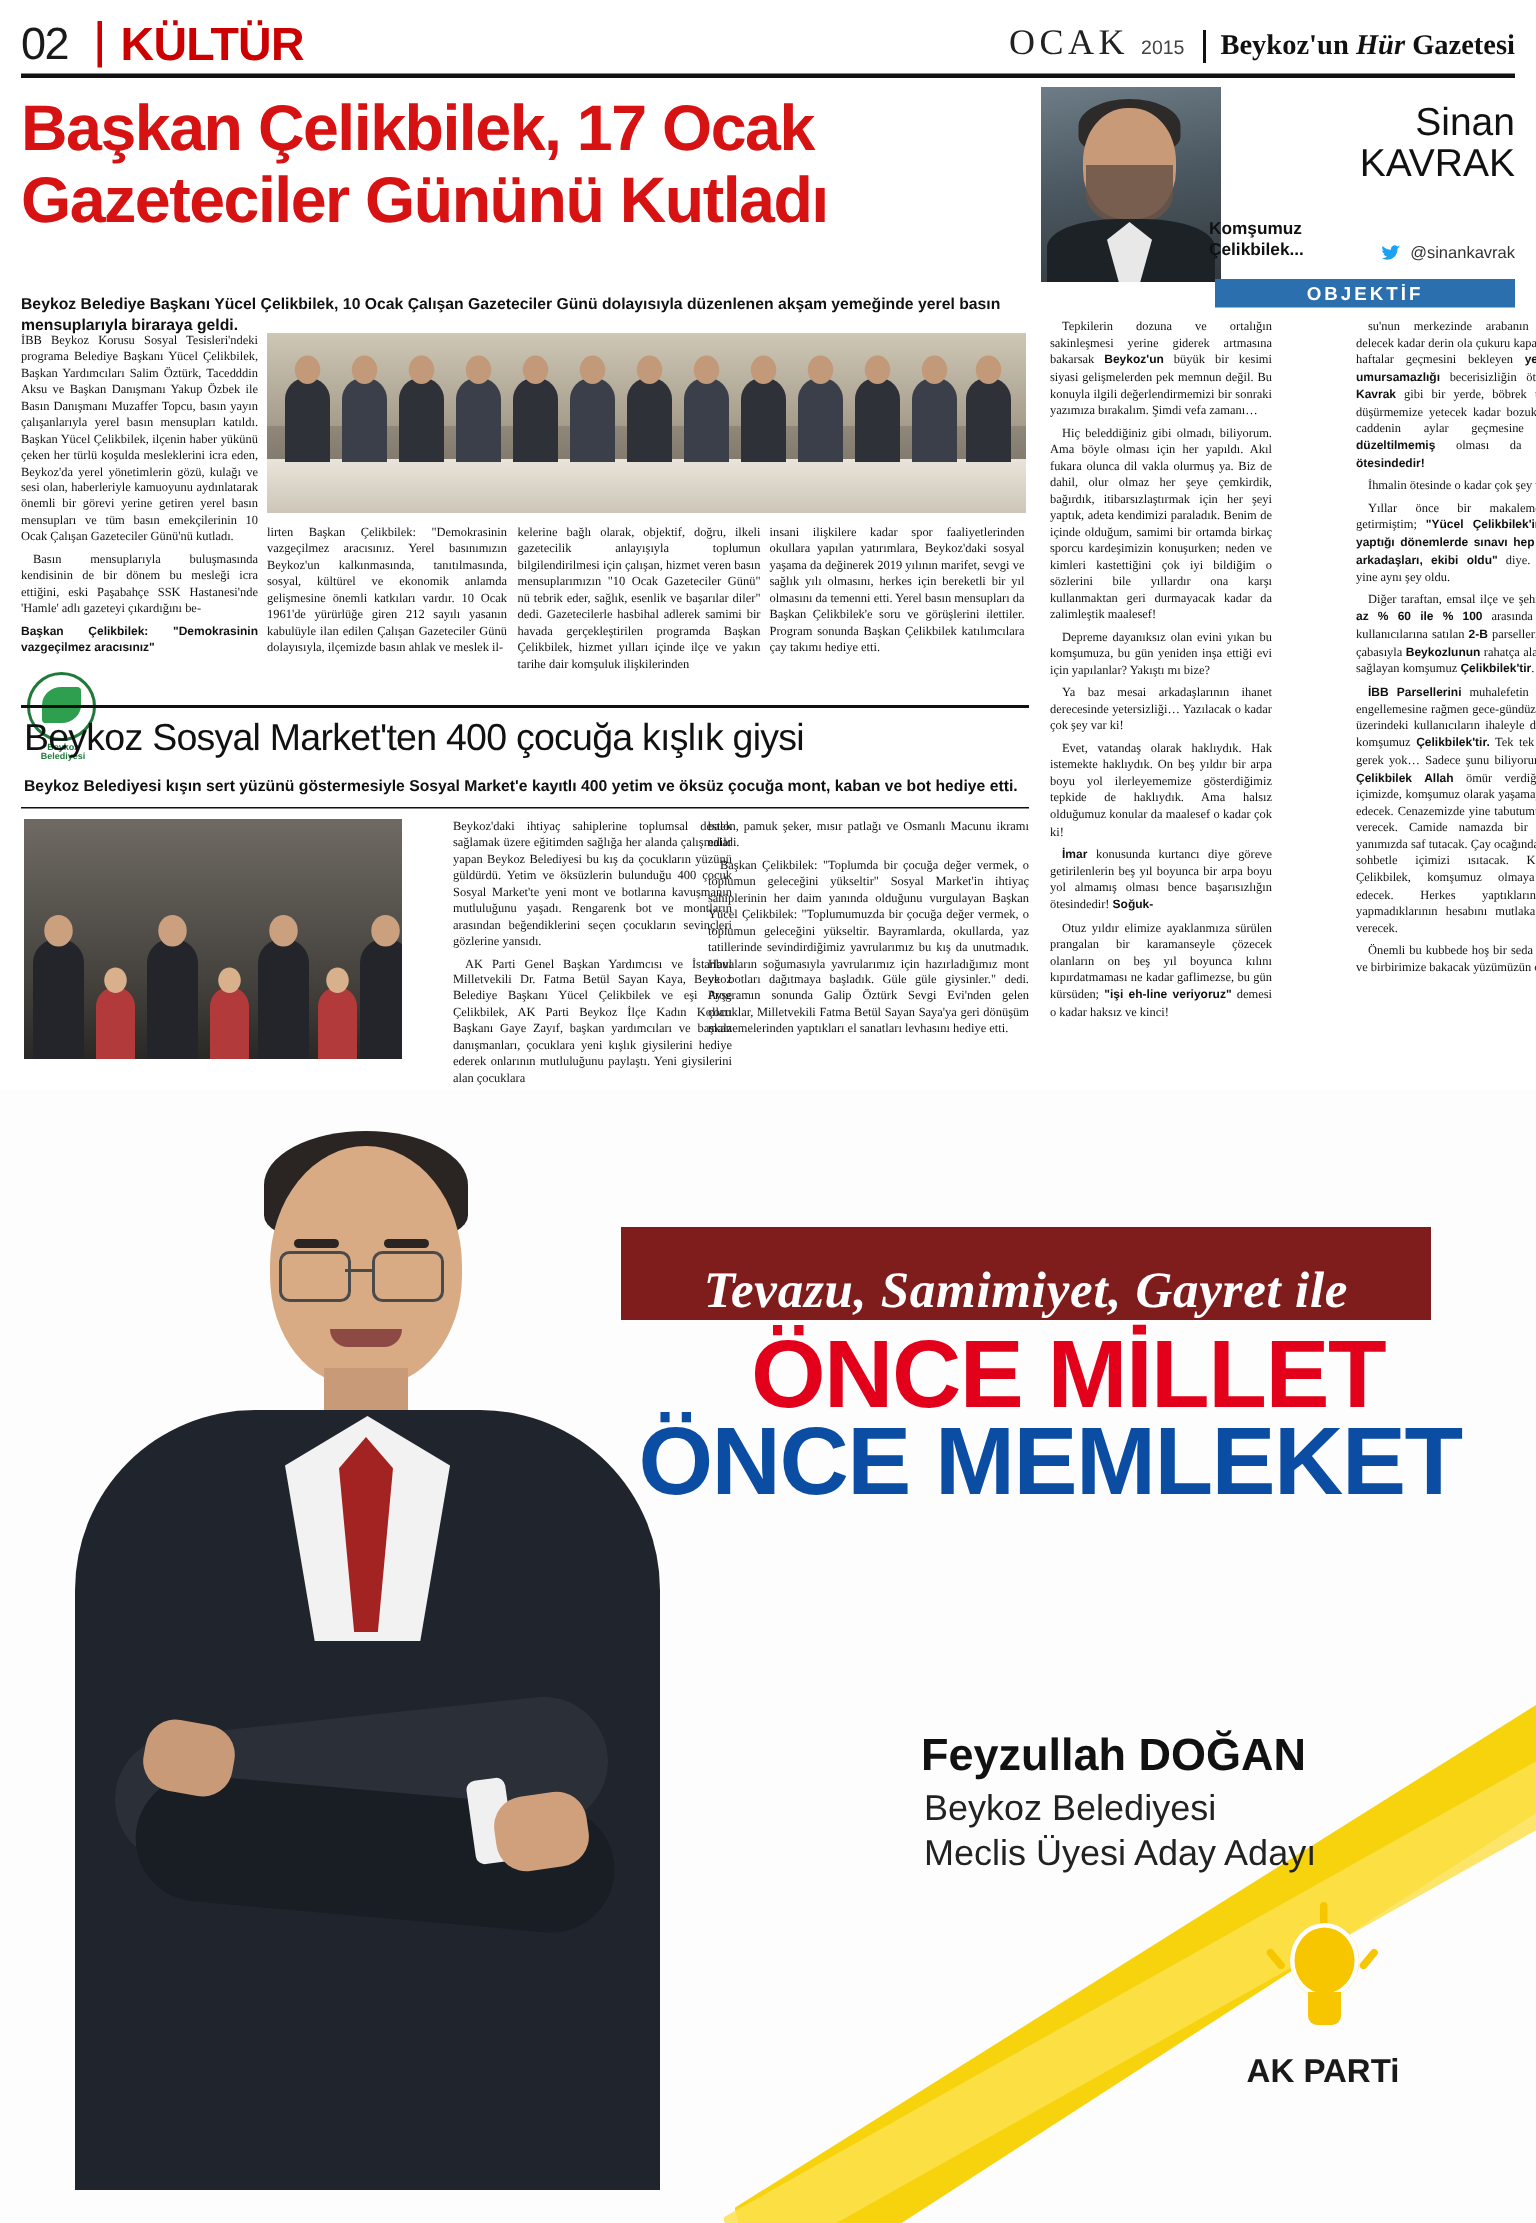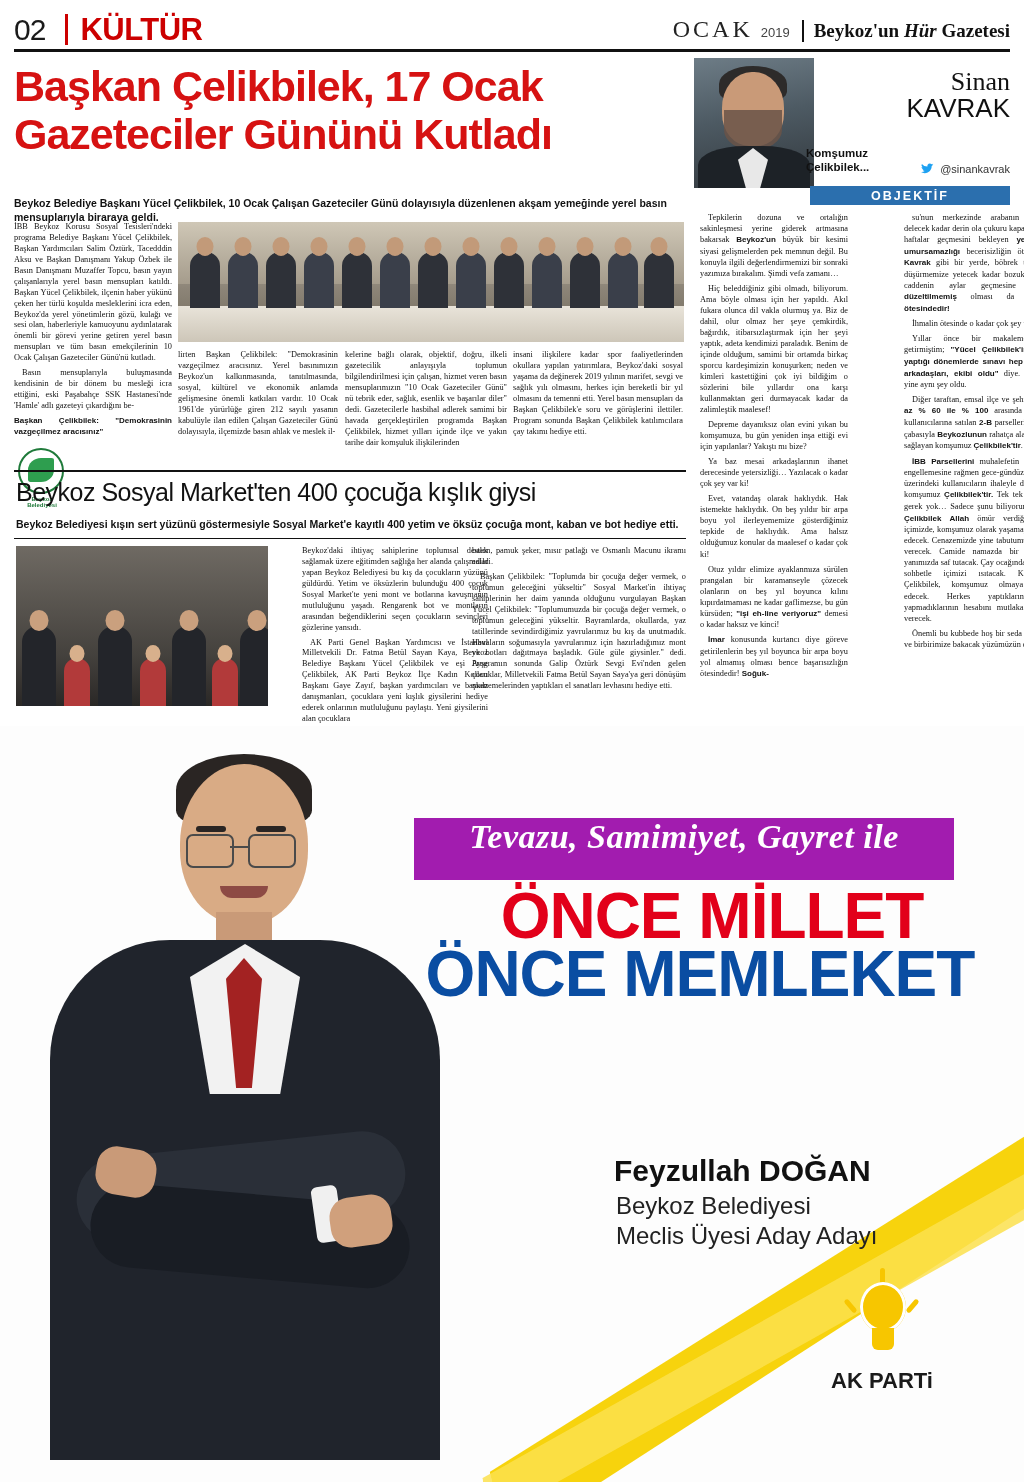--- a/index.html
+++ b/index.html
@@ -156,21 +156,21 @@
     clip-path: polygon(50% 0,100% 28%,72% 100%,28% 100%,0 28%);
   }
   .col-name {
     position: absolute;
     right: 0;
     top: 10px;
     text-align: right;
     font-family: "Liberation Sans", sans-serif;
     color: #111;
   }
-  .col-name .first { font-size: 26px; font-weight: 300; line-height: 1.05; font-family: Liberation Serif, serif;}
+  .col-name .first { font-size: 26px; font-weight: 300; line-height: 1.05;}
   .col-name .last  { font-size: 26px; font-weight: 300; line-height: 1.05;}
   .col-role {
     position: absolute;
     left: 112px;
     top: 88px;
     font-family: "Liberation Sans", sans-serif;
     font-size: 11.5px;
     font-weight: bold;
     color: #111;
     line-height: 1.25;
@@ -531,23 +531,23 @@
     border-radius: 6px;
     transform: rotate(-8deg);
   }
 
   .ad-ribbon {
     position: absolute;
     left: 414px;
     top: 92px;
     width: 540px;
     height: 62px;
-    background: #a21caf;
+    background: #7f1d1d;
     display: flex;
-    align-items: flex-start;
+    align-items: flex-end;
     justify-content: center;
   }
   .ad-ribbon span {
     font-family: "Liberation Serif", serif;
     font-style: italic;
     font-weight: bold;
     font-size: 34px;
     color: #ffffff;
     letter-spacing: 0.5px;
   }
@@ -644,21 +644,21 @@
 </head>
 <body>
 
 <div class="page">
 
   <div class="masthead">
     <div class="page-num">02</div>
     <div class="section-name">KÜLTÜR</div>
     <div class="masthead-right">
       <span class="mh-month">OCAK</span>
-      <span class="mh-year">2019</span>
+      <span class="mh-year">2015</span>
       <span class="mh-slogan"><span>Beykoz'un </span><span class="italic">Hür</span><span> Gazetesi</span></span>
     </div>
   </div>
 
   <div class="headline">Başkan Çelikbilek, 17 Ocak Gazeteciler Gününü Kutladı</div>
   <div class="subhead">Beykoz Belediye Başkanı Yücel Çelikbilek, 10 Ocak Çalışan Gazeteciler Günü dolayısıyla düzenlenen akşam yemeğinde yerel basın mensuplarıyla biraraya geldi.</div>
 
   <div class="columnist">
     <div class="col-photo">
       <div class="hair"></div>
@@ -724,22 +724,22 @@
   <div class="col c4">
     <p class="noind">insani ilişkilere kadar spor faaliyetlerinden okullara yapılan yatırımlara, Beykoz'daki sosyal yaşama da değinerek 2019 yılının marifet, sevgi ve sağlık yılı olmasını, herkes için bereketli bir yıl olmasını da temenni etti. Yerel basın mensupları da Başkan Çelikbilek'e soru ve görüşlerini ilettiler. Program sonunda Başkan Çelikbilek katılımcılara çay takımı hediye etti.</p>
   </div>
 
   <div class="opinion op1">
     <p class="noind">Tepkilerin dozuna ve ortalığın sakinleşmesi yerine giderek artmasına bakarsak <b>Beykoz'un</b> büyük bir kesimi siyasi gelişmelerden pek memnun değil. Bu konuyla ilgili değerlendirmemizi bir sonraki yazımıza bırakalım. Şimdi vefa zamanı…</p>
     <p>Hiç beleddiğiniz gibi olmadı, biliyorum. Ama böyle olması için her yapıldı. Akıl fukara olunca dil vakla olurmuş ya. Biz de dahil, olur olmaz her şeye çemkirdik, bağırdık, itibarsızlaştırmak için her şeyi yaptık, adeta kendimizi paraladık. Benim de içinde olduğum, samimi bir ortamda birkaç sporcu kardeşimizin konuşurken; neden ve kimleri kastettiğini çok iyi bildiğim o sözlerini bile yıllardır ona karşı kullanmaktan geri durmayacak kadar da zalimleştik maalesef!</p>
     <p>Depreme dayanıksız olan evini yıkan bu komşumuza, bu gün yeniden inşa ettiği evi için yapılanlar? Yakıştı mı bize?</p>
     <p>Ya baz mesai arkadaşlarının ihanet derecesinde yetersizliği… Yazılacak o kadar çok şey var ki!</p>
     <p>Evet, vatandaş olarak haklıydık. Hak istemekte haklıydık. On beş yıldır bir arpa boyu yol ilerleyememize gösterdiğimiz tepkide de haklıydık. Ama halsız olduğumuz konular da maalesef o kadar çok ki!</p>
+    <p><b>İmar</b> konusunda kurtancı diye göreve getirilenlerin beş yıl boyunca bir arpa boyu yol almamış olması bence başarısızlığın ötesindedir! <b>Soğuk-</b></p>
     <p>Otuz yıldır elimize ayaklanmıza sürülen prangalan bir karamanseyle çözecek olanların on beş yıl boyunca kılını kıpırdatmaması ne kadar gaflimezse, bu gün kürsüden; <b>"işi eh-line veriyoruz"</b> demesi o kadar haksız ve kinci!</p>
-    <p><b>İmar</b> konusunda kurtancı diye göreve getirilenlerin beş yıl boyunca bir arpa boyu yol almamış olması bence başarısızlığın ötesindedir! <b>Soğuk-</b></p>
   </div>
   <div class="opinion op2">
     <p class="noind">su'nun merkezinde arabanın kartelini delecek kadar derin ola çukuru kapatmak için haftalar geçmesini bekleyen <b>yetkililerin umursamazlığı</b> becerisizliğin ötesindedir. <b>Kavrak</b> gibi bir yerde, böbrek taşlarımız düşürmemize yetecek kadar bozuk olan bir caddenin aylar geçmesine rağmen <b>düzeltilmemiş</b> olması da <b>ihmalin ötesindedir!</b></p>
     <p>İhmalin ötesinde o kadar çok şey var ki…</p>
     <p>Yıllar önce bir makalemde dile getirmiştim; <b>"Yücel Çelikbilek'in görev yaptığı dönemlerde sınavı hep çalışma arkadaşları, ekibi oldu"</b> diye. Maalesef yine aynı şey oldu.</p>
     <p>Diğer taraftan, emsal ilçe ve şehirlerde en <b>az % 60 ile % 100</b> arasında pahalıya kullanıcılarına satılan <b>2-B</b> parsellerini kişisel çabasıyla <b>Beykozlunun</b> rahatça alabilmesini sağlayan komşumuz <b>Çelikbilek'tir</b>.</p>
     <p><b>İBB Parsellerini</b> muhalefetin her türlü engellemesine rağmen gece-gündüz çalışarak üzerindeki kullanıcıların ihaleyle devrecden, komşumuz <b>Çelikbilek'tir.</b> Tek tek yazmaya gerek yok… Sadece şunu biliyorum, <b>Yücel Çelikbilek Allah</b> ömür verdiği sürece içimizde, komşumuz olarak yaşamaya devam edecek. Cenazemizde yine tabutumuza omuz verecek. Camide namazda bir bakımsız yanımızda saf tutacak. Çay ocağında iki sıcak sohbetle içimizi ısıtacak. Komşumuz Çelikbilek, komşumuz olmaya devam edecek. Herkes yaptıklarının ve yapmadıklarının hesabını mutlaka bir gün verecek.</p>
     <p>Önemli bu kubbede hoş bir seda bırakmak ve birbirimize bakacak yüzümüzün olması…</p>
   </div>
 

